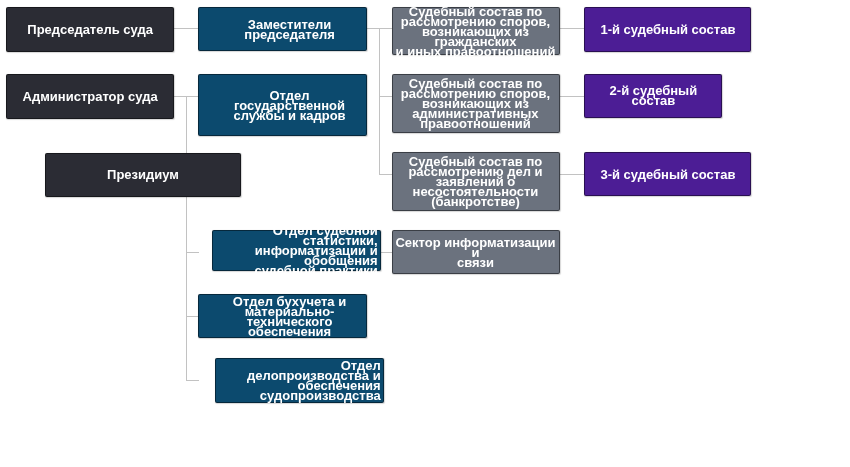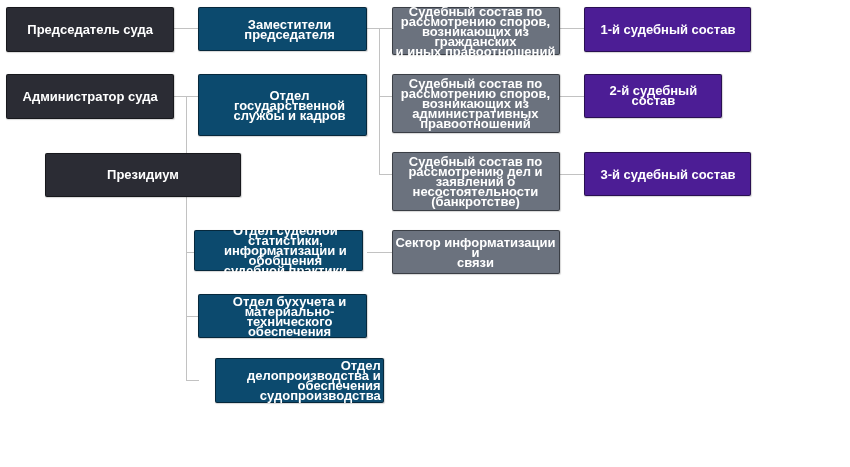--- a/index.html
+++ b/index.html
@@ -72,21 +72,21 @@
   <div class="hline" style="left:559.5px;top:96.3px;width:25px;"></div>
   <div class="hline" style="left:559.5px;top:173.5px;width:25px;"></div>
 
   <div class="node lvl1" style="left:6px;top:7px;width:168.3px;height:44.6px;">Председатель суда</div>
   <div class="node lvl1" style="left:6px;top:74px;width:168.3px;height:44.8px;">Администратор суда</div>
   <div class="node lvl1" style="left:6px;top:152.5px;width:196px;height:44.1px;margin-left:39px;">Президиум</div>
 
   <div class="node lvl2" style="left:198.2px;top:7.2px;width:168.7px;height:44.2px;">Заместители председателя</div>
   <div class="node lvl2" style="left:198.2px;top:74.4px;width:168.7px;height:62px;">Отдел государственной
 службы и кадров</div>
-  <div class="node lvl2" style="left:194px;top:230.2px;width:168.7px;height:41px;">Отдел судебной статистики,
+  <div class="node lvl2" style="left:212px;top:230.2px;width:168.7px;height:41px;text-align:right;">Отдел судебной статистики,
 информатизации и обобщения
 судебной практики</div>
   <div class="node lvl2" style="left:198.2px;top:294.1px;width:168.7px;height:44.4px;">Отдел бухучета и
 материально-технического
 обеспечения</div>
   <div class="node lvl2" style="left:215px;top:358px;width:168.7px;height:44.5px;text-align:right;">Отдел делопроизводства и
 обеспечения
 судопроизводства</div>
 
   <div class="node lvl3" style="left:391.5px;top:7px;width:168px;height:48.4px;">Судебный состав по

